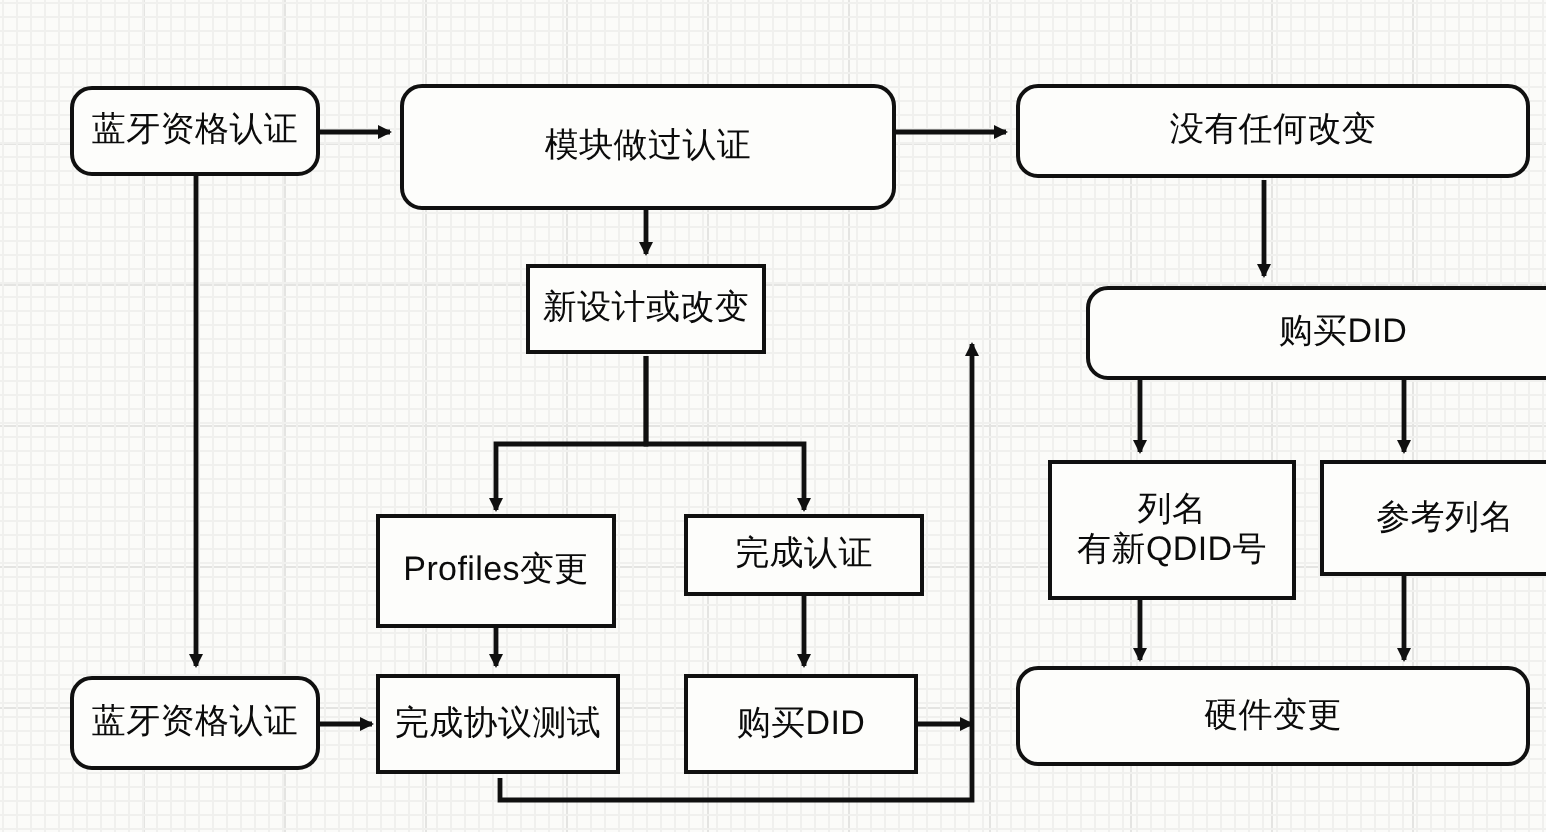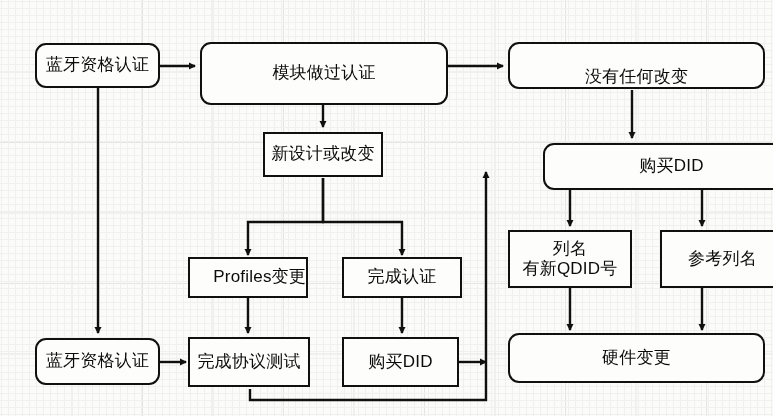--- a/index.html
+++ b/index.html
@@ -82,41 +82,41 @@
   </svg>
 
   <div class="node rounded" style="left:35px; top:43px; width:125px; height:45px;">
     <span>蓝牙资格认证</span>
   </div>
 
   <div class="node rounded" style="left:200px; top:42px; width:248px; height:63px;">
     <span>模块做过认证</span>
   </div>
 
-  <div class="node rounded" style="left:508px; top:42px; width:257px; height:47px;align-items:flex-end;">
+  <div class="node rounded" style="left:508px; top:42px; width:257px; height:47px;">
     <span>没有任何改变</span>
   </div>
 
   <div class="node sharp" style="left:263px; top:132px; width:120px; height:45px;">
     <span>新设计或改变</span>
   </div>
 
   <div class="node rounded" style="left:508px; top:143px; width:257px; height:47px;margin-left:35px;">
     <span>购买DID</span>
   </div>
 
-  <div class="node sharp" style="left:188px; top:257px; width:120px; height:41px;justify-content:flex-end;">
+  <div class="node sharp" style="left:188px; top:257px; width:120px; height:57px;">
     <span>Profiles变更</span>
   </div>
 
   <div class="node sharp" style="left:342px; top:257px; width:120px; height:41px;">
     <span>完成认证</span>
   </div>
 
-  <div class="node sharp" style="left:508px; top:230px; width:124px; height:58px;">
+  <div class="node sharp" style="left:524px; top:230px; width:124px; height:70px;">
     <span>
       <span class="line2">列名</span>
       <span class="line2">有新QDID号</span>
     </span>
   </div>
 
   <div class="node sharp" style="left:640px; top:230px; width:125px; height:58px;margin-left:20px;">
     <span>
       <span class="line2">参考列名</span>
     </span>

